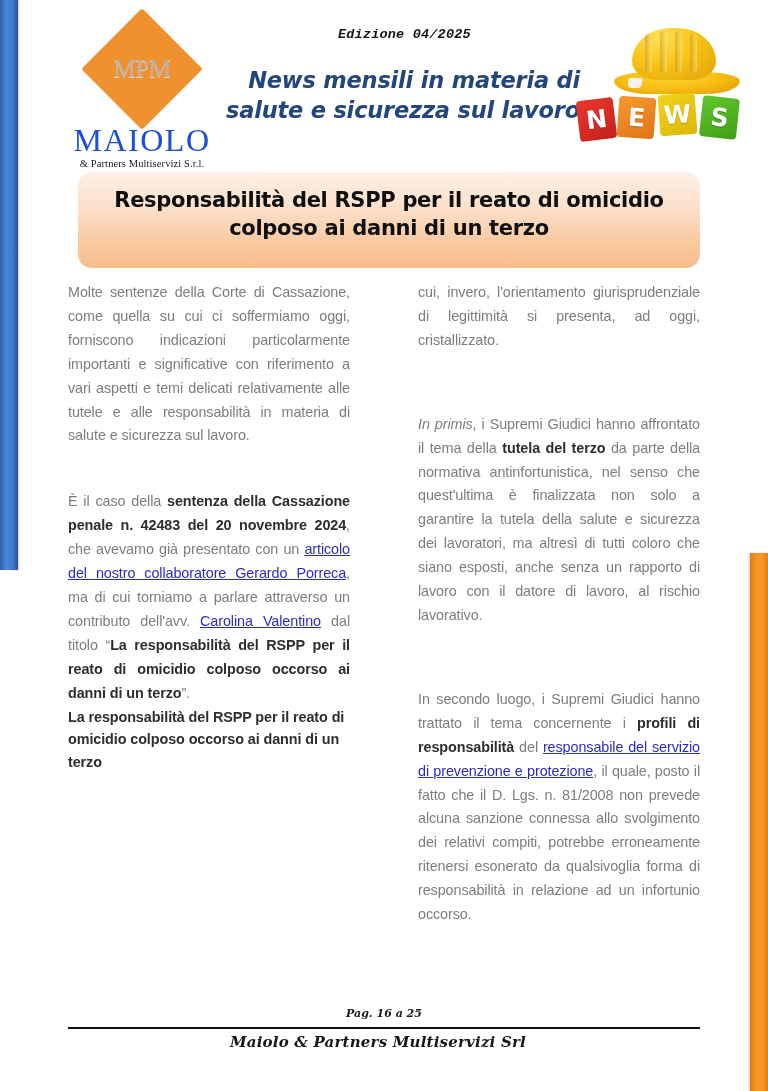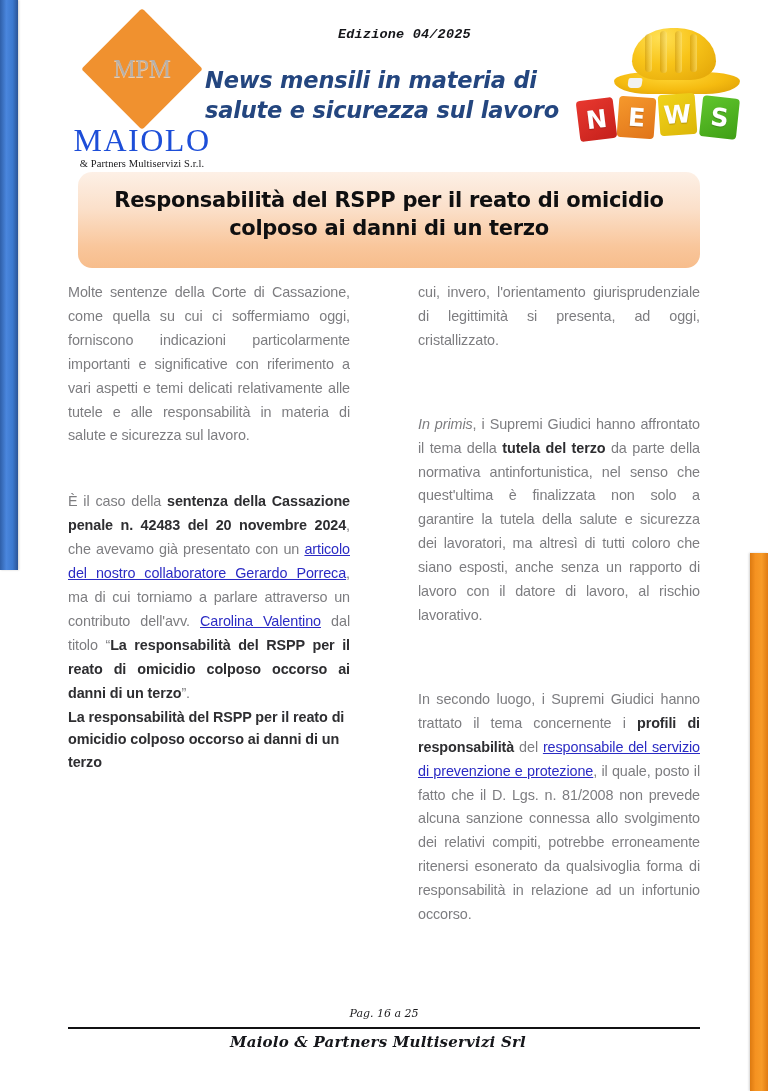--- a/index.html
+++ b/index.html
@@ -103,21 +103,21 @@
     position: absolute;
     left: 205px; top: 66px;
     width: 375px;
     font-family: "DejaVu Sans", sans-serif;
     font-style: italic;
     font-weight: bold;
     font-size: 22.5px;
     line-height: 1.32;
     letter-spacing: -0.2px;
     color: #24467f;
-    text-align: left;
+    text-align: right;
   }
 
   
   .hardhat {
     position: absolute;
     left: 612px; top: 26px;
     width: 130px; height: 72px;
   }
   .hat-brim {
     position: absolute;
@@ -248,21 +248,21 @@
     left: 0; bottom: 0;
     width: 768px; height: 92px;
   }
   .page-num {
     position: absolute;
     left: 0; top: 8px;
     width: 768px;
     text-align: center;
     font-family: "DejaVu Serif", serif;
     font-style: italic;
-    font-weight: normal;
+    font-weight: bold;
     font-size: 11px;
     color: #1a1a1c;
   }
   .footer-rule {
     position: absolute;
     left: 68px; top: 28px;
     width: 632px; height: 2px;
     background: #111113;
   }
   .footer-company {

